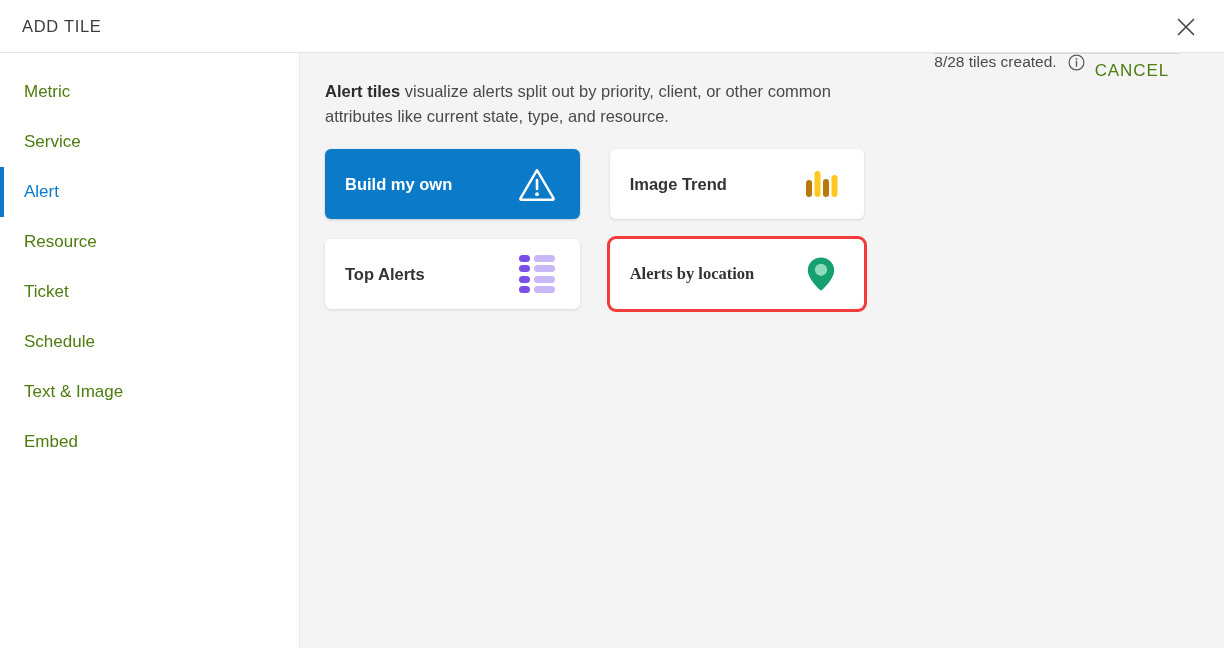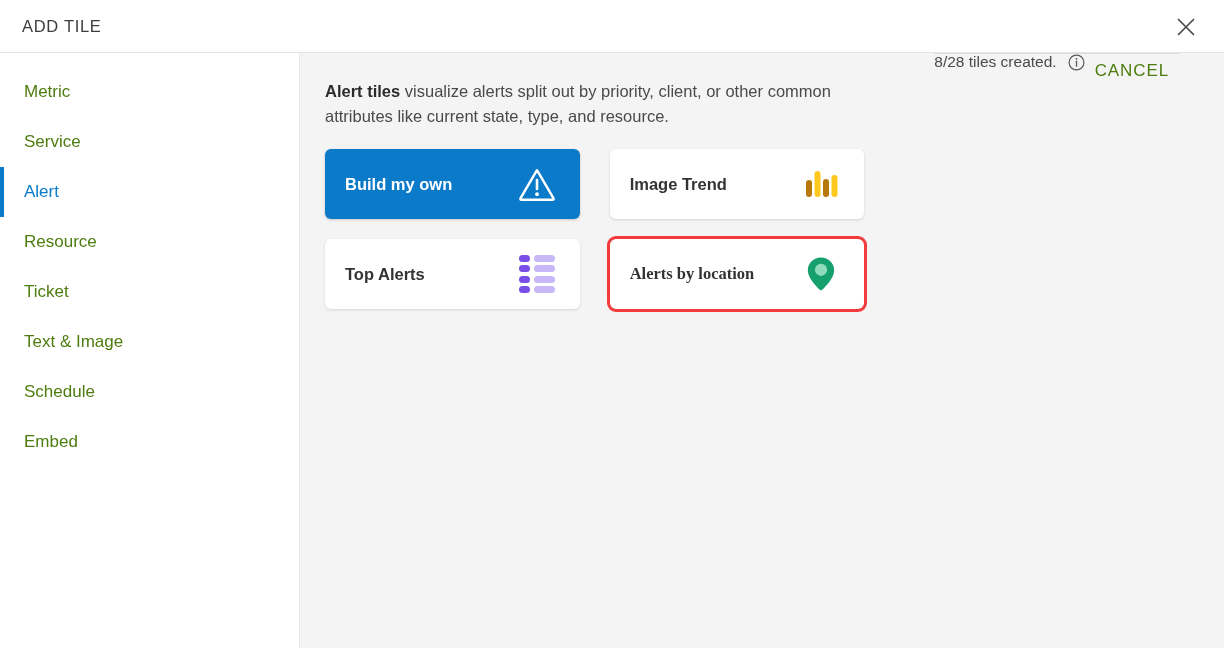--- a/index.html
+++ b/index.html
@@ -273,24 +273,24 @@
       <div class="side-item active">
         <span>Alert</span>
       </div>
       <div class="side-item">
         <span>Resource</span>
       </div>
       <div class="side-item">
         <span>Ticket</span>
       </div>
       <div class="side-item">
+        <span>Schedule</span>
+      </div>
+      <div class="side-item">
         <span>Text &amp; Image</span>
-      </div>
-      <div class="side-item">
-        <span>Schedule</span>
       </div>
       <div class="side-item">
         <span>Embed</span>
       </div>
     </div>
 
     <div class="main">
       <div class="main-inner">
 
         <div class="description">

